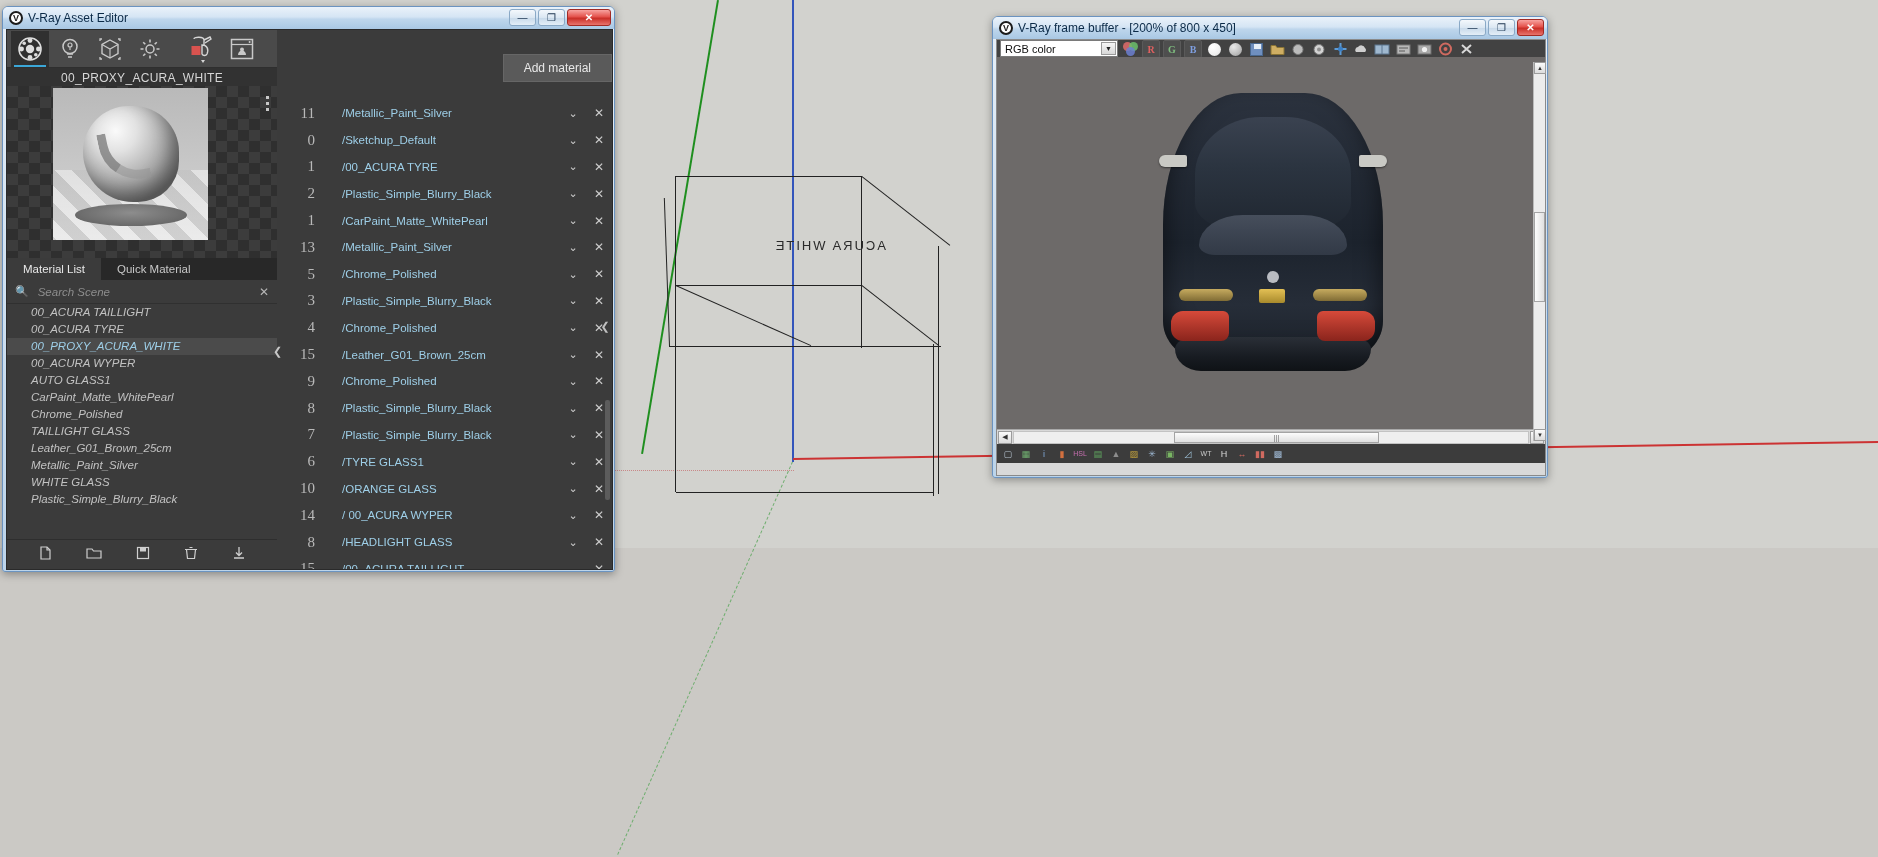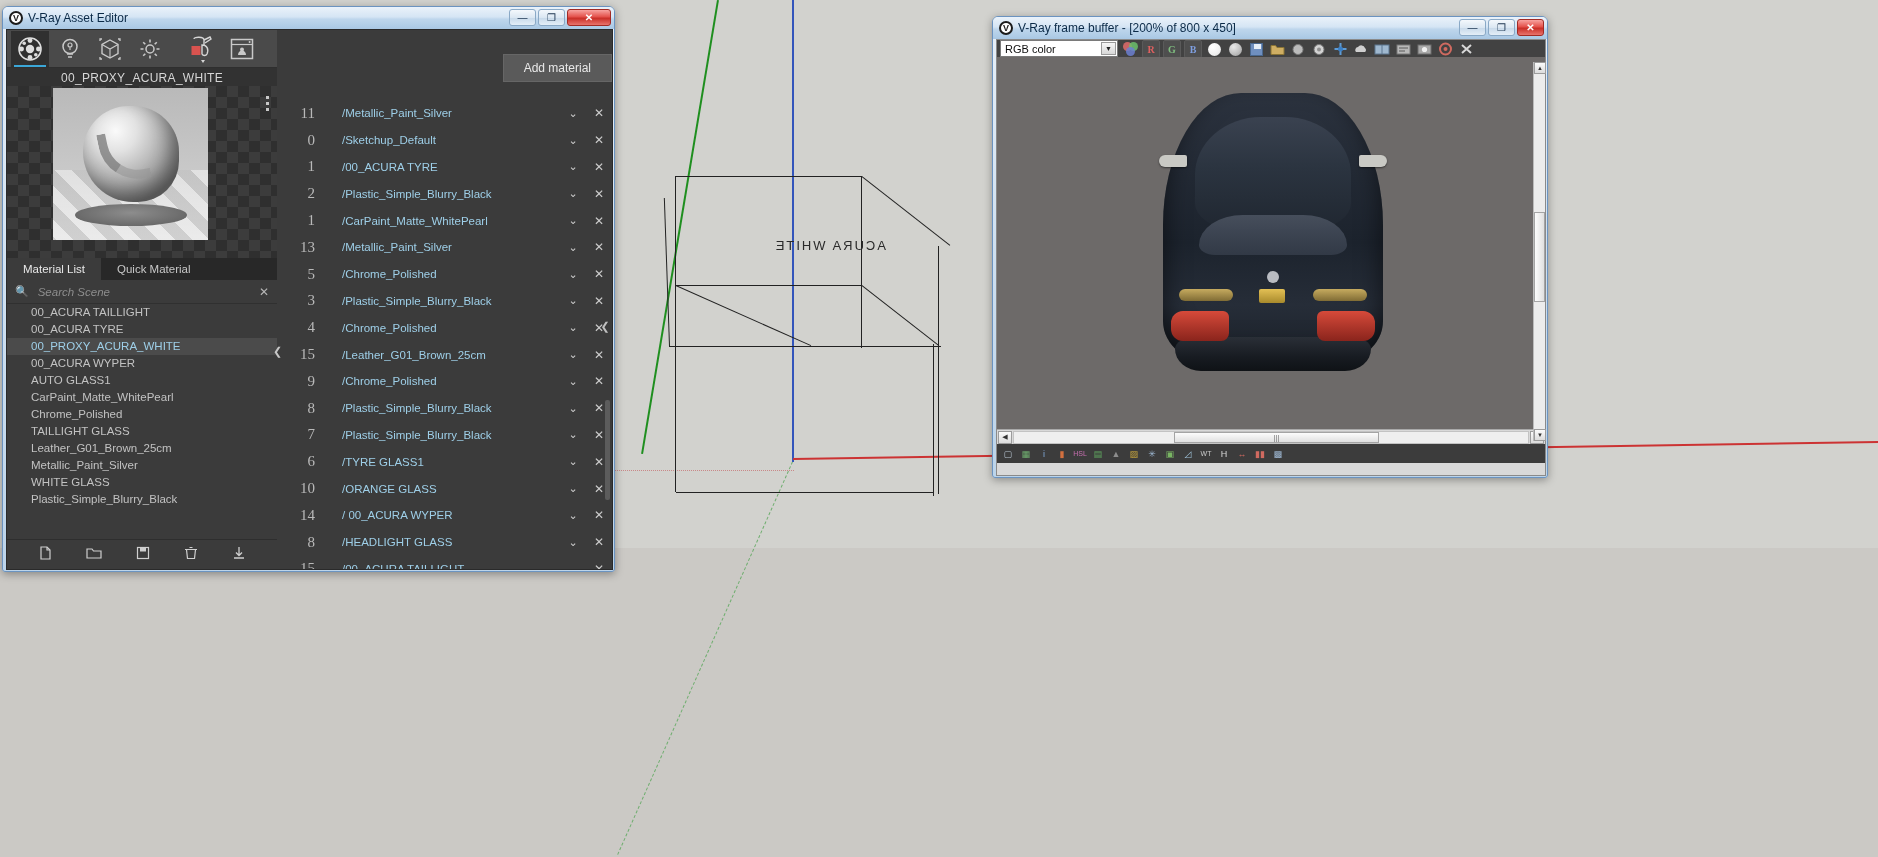--- a/index.html
+++ b/index.html
@@ -184,21 +184,21 @@
   }
   .ae-search input::placeholder { color: #8d8d8d; font-style: italic; }
   .ae-search .clear { color: #b6b6b6; font-size: 12px; cursor: default; }
 
   .mat-list {
     position: absolute; left: 0; right: 0; top: 274px; bottom: 30px;
     overflow: hidden; background: #3b3b3b;
   }
   .mat-item {
     height: 17px; line-height: 17px; padding-left: 24px;
-    font-size: 11.5px; color: #c2c2c2; cursor: default; white-space: nowrap;
+    font-size: 11.5px; color: #c2c2c2; cursor: default; white-space: nowrap; font-style: italic;
   }
   .mat-item.selected { background: #4b4b4b; color: #9ecfe8; }
 
   .collapse-arrow {
     position: absolute; left: 266px; top: 310px; width: 9px; height: 22px;
     color: #c7c7c7; font-size: 11px; display: flex; align-items: center;
     justify-content: center; z-index: 5;
   }
   .collapse-arrow-2 {
     position: absolute; left: 597px; top: 306px; width: 10px; height: 26px;

